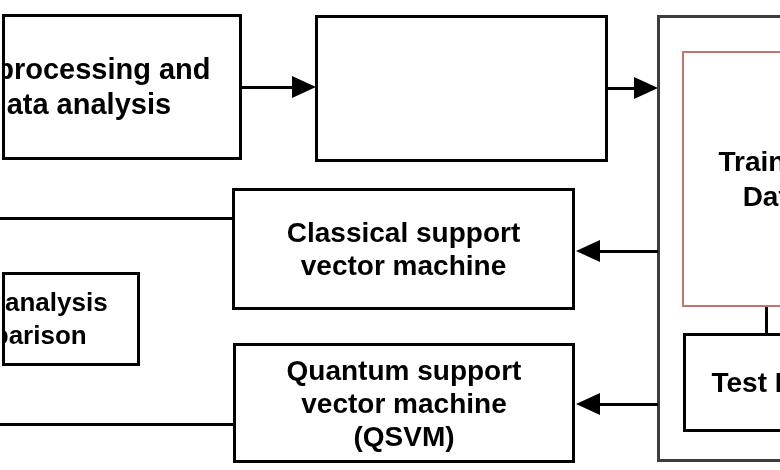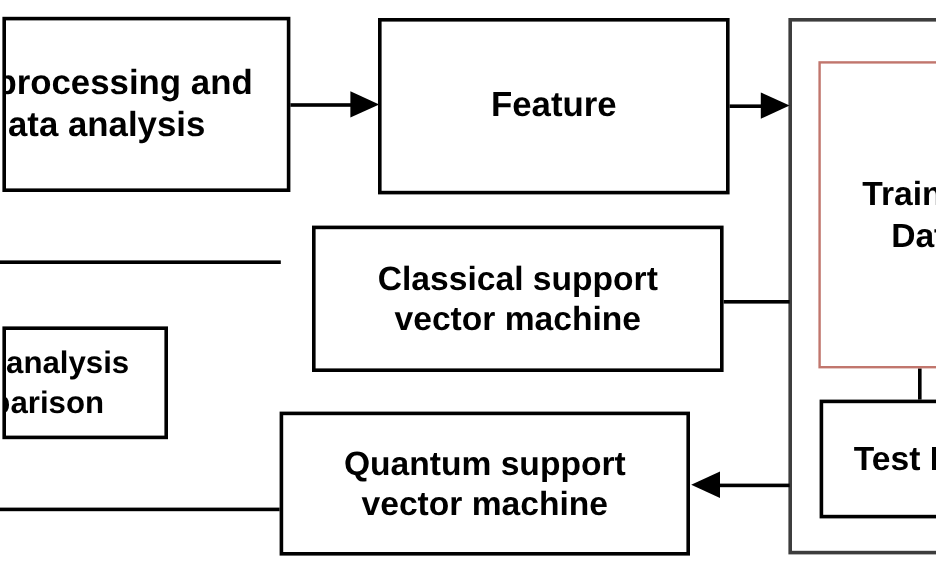--- a/index.html
+++ b/index.html
@@ -28,21 +28,21 @@
   .arr-l{position:absolute;width:0;height:0;
     border-top:11px solid transparent;border-bottom:11px solid transparent;
     border-right:24px solid #000000;}
   
   #outer-box{left:657px;top:15px;width:245px;height:447px;border:3px solid #3d3d3d;}
   #training-box{left:682px;top:51px;width:182px;height:256px;border:2px solid #c1766d;flex-direction:column;}
   #test-box{left:683px;top:333px;width:181px;height:99px;}
   #preprocessing-box{left:2px;top:14px;width:240px;height:146px;}
   #preprocessing-text{left:-85px;width:320px;}
   #feature-box{left:315px;top:15px;width:293px;height:147px;flex-direction:column;}
-  #csvm-box{left:232px;top:188px;width:343px;height:122px;flex-direction:column;margin-left:28px;}
+  #csvm-box{left:232px;top:188px;width:343px;height:122px;flex-direction:column;}
   #qsvm-box{left:233px;top:343px;width:342px;height:120px;flex-direction:column;}
   #comparison-box{left:2px;top:272px;width:138px;height:94px;}
   #comparison-text{left:-122px;width:260px;}
 </style>
 </head>
 <body>
 
 <div id="canvas">
 
   <div class="node" id="outer-box"></div>
@@ -74,31 +74,31 @@
   <div class="hline" style="left:0px;top:423px;width:235px;"></div>
 
   <div class="node clipbox" id="preprocessing-box">
     <div class="shifted fs29" id="preprocessing-text">
       <span class="line">Preprocessing and</span>
       <span class="line">data analysis</span>
     </div>
   </div>
 
   <div class="node fs29" id="feature-box">
-    <span class="line">Feature</span>
   </div>
 
   <div class="node fs28" id="csvm-box">
     <span class="line">Classical support</span>
     <span class="line">vector machine</span>
   </div>
 
   <div class="node fs28" id="qsvm-box">
     <span class="line">Quantum support</span>
     <span class="line">vector machine</span>
+    <span class="line">(QSVM)</span>
   </div>
 
   <div class="node clipbox" id="comparison-box">
     <div class="shifted fs26" id="comparison-text">
       <span class="line">Result analysis</span>
       <span class="line">comparison</span>
     </div>
   </div>
 
 </div>

